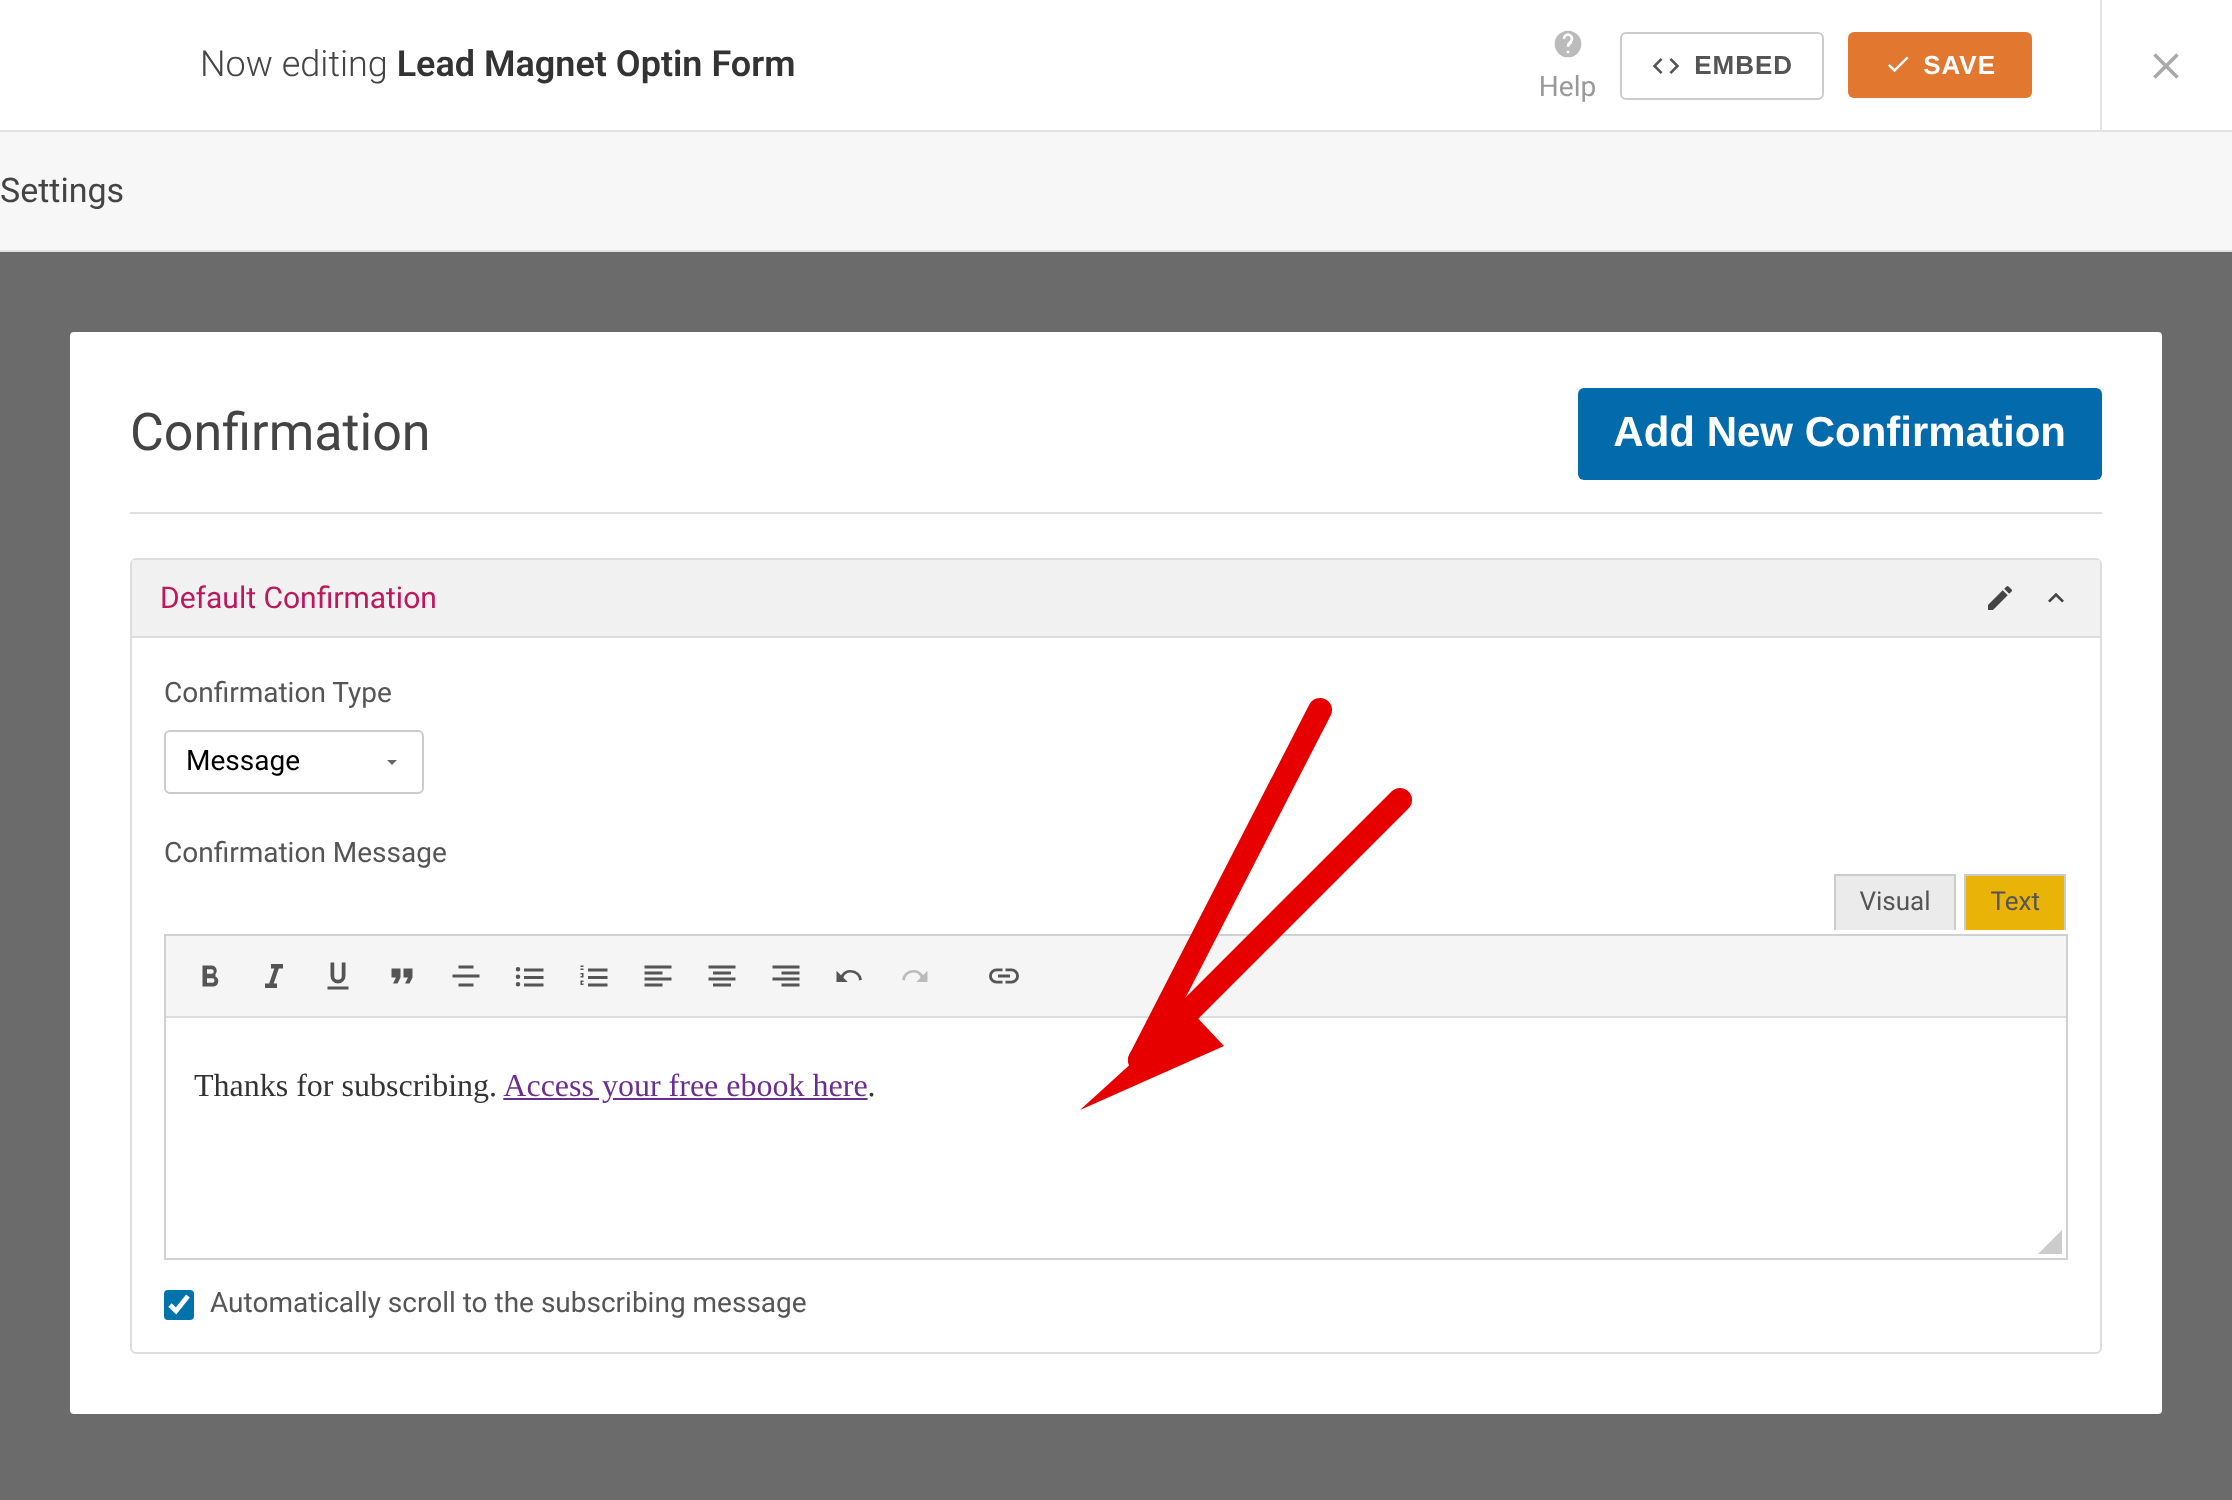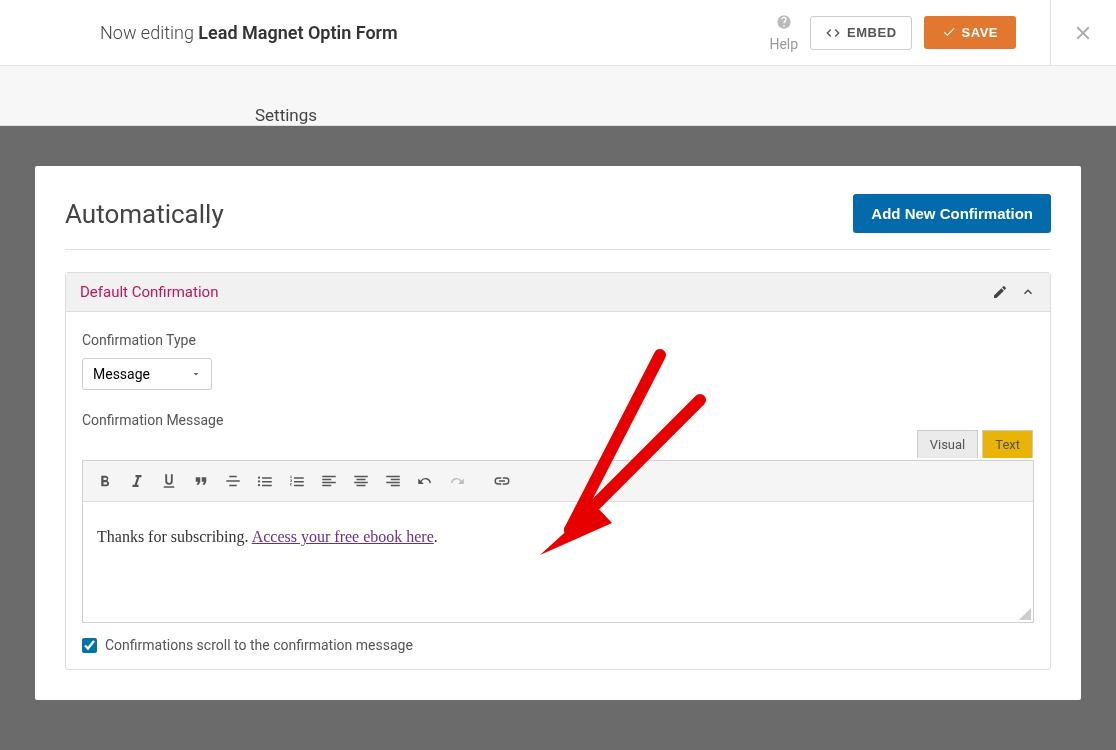--- a/index.html
+++ b/index.html
@@ -12,28 +12,28 @@
 .help-link { color: #999; font-size: 14px; display: flex; align-items: center; gap: 6px; cursor: pointer; flex-direction: column; }
 .help-link svg { width: 16px; height: 16px; fill: #bbb; }
 .embed-btn { border: 1px solid #ccc; background: #fff; padding: 8px 14px; font-size: 13px; font-weight: 600; color: #555; display: flex; gap: 6px; cursor: pointer; border-radius: 3px; letter-spacing: 0.5px; }
 .embed-btn svg { width: 16px; height: 16px; fill: #555; }
 .save-btn { border: none; background: #e27730; color: #fff; padding: 9px 18px; font-size: 13px; font-weight: 600; display: flex; align-items: flex-start; gap: 6px; cursor: pointer; border-radius: 3px; letter-spacing: 0.5px; }
 .save-btn svg { width: 14px; height: 14px; fill: #fff; }
 .close-x { position: absolute; right: 22px; top: 22px; cursor: pointer; color: #999; }
 .close-x svg { width: 22px; height: 22px; fill: #aaa; }
 .close-divider { position: absolute; right: 65px; top: 0; width: 1px; height: 65px; background: #e2e2e2; }
 
-.tabs-row { background: #f7f7f7; border-bottom: 1px solid #e2e2e2; height: 60px; display: flex; align-items: flex-end; padding-left: 255px; }
+.tabs-row { background: #f7f7f7; border-bottom: 1px solid #e2e2e2; height: 60px; display: flex; align-items: center; }
 .tab-item { font-size: 17px; color: #444; cursor: pointer; }
 
 .gray-area { background: #6b6b6b; padding: 40px 35px 0 35px; min-height: 625px; }
 .panel { background: #fff; padding: 28px 30px 30px 30px; border-radius: 2px; }
 .panel-head { display: flex; align-items: center; border-bottom: 1px solid #e0e0e0; padding-bottom: 16px; margin-bottom: 22px; }
 .panel-title { font-size: 26px; font-weight: 400; color: #444; }
-.add-btn { margin-left: auto; background: #036aab; color: #fff; border: none; padding: 11px 18px; font-size: 15px; font-weight: 600; border-radius: 3px; cursor: pointer; }
+.add-btn { margin-left: auto; background: #036aab; color: #fff; border: none; padding: 11px 18px; font-size: 21px; font-weight: 600; border-radius: 3px; cursor: pointer; }
 
 .conf-box { border: 1px solid #ddd; border-radius: 3px; }
 .conf-head { background: #f1f1f1; border-bottom: 1px solid #ddd; padding: 10px 14px; display: flex; align-items: center; }
 .conf-head-title { font-size: 15px; color: #be185d; }
 .conf-head-icons { margin-left: auto; display: flex; gap: 12px; }
 .conf-head-icons svg { width: 16px; height: 16px; fill: #444; cursor: pointer; }
 
 .conf-body { padding: 20px 16px 16px 16px; }
 .field-label { font-size: 14px; color: #555; margin-bottom: 10px; }
 .select-wrap { position: relative; display: inline-block; margin-bottom: 22px; }
@@ -98,21 +98,21 @@
   </div>
 </div>
 
 <div class="tabs-row">
   <div class="tab-item">Settings</div>
 </div>
 
 <div class="gray-area">
   <div class="panel">
     <div class="panel-head">
-      <div class="panel-title">Automatically</div>
+      <div class="panel-title">Confirmation</div>
       <button class="add-btn">Add New Confirmation</button>
     </div>
 
     <div class="conf-box">
       <div class="conf-head">
         <div class="conf-head-title">Default Confirmation</div>
         <div class="conf-head-icons">
           <svg viewBox="0 0 24 24">
               <path d="M3 17.25V21h3.75L17.81 9.94l-3.75-3.75L3 17.25zM20.71 7.04a1 1 0 000-1.41l-2.34-2.34a1 1 0 00-1.41 0l-1.83 1.83 3.75 3.75 1.83-1.83z"></path>
             </svg>
@@ -208,21 +208,21 @@
             </div>
             <div class="editor-content">
               <span>Thanks for subscribing. </span><a href="#">Access your free ebook here</a><span>.</span>
               <div class="resize-handle"></div>
             </div>
           </div>
         </div>
 
         <label class="checkbox-row">
           <input type="checkbox" checked="" style="">
-          <span>Confirmations scroll to the confirmation message</span>
+          <span>Automatically scroll to the subscribing message</span>
         </label>
       </div>
     </div>
   </div>
 </div>
 
 <svg class="arrow-overlay" style="left:540px; top:345px;" width="180" height="220" viewBox="0 0 180 220">
   <defs></defs>
   <g fill="none" stroke="#e60000" stroke-width="12" stroke-linecap="round">
     <path d="M120 10 L30 185"></path>

